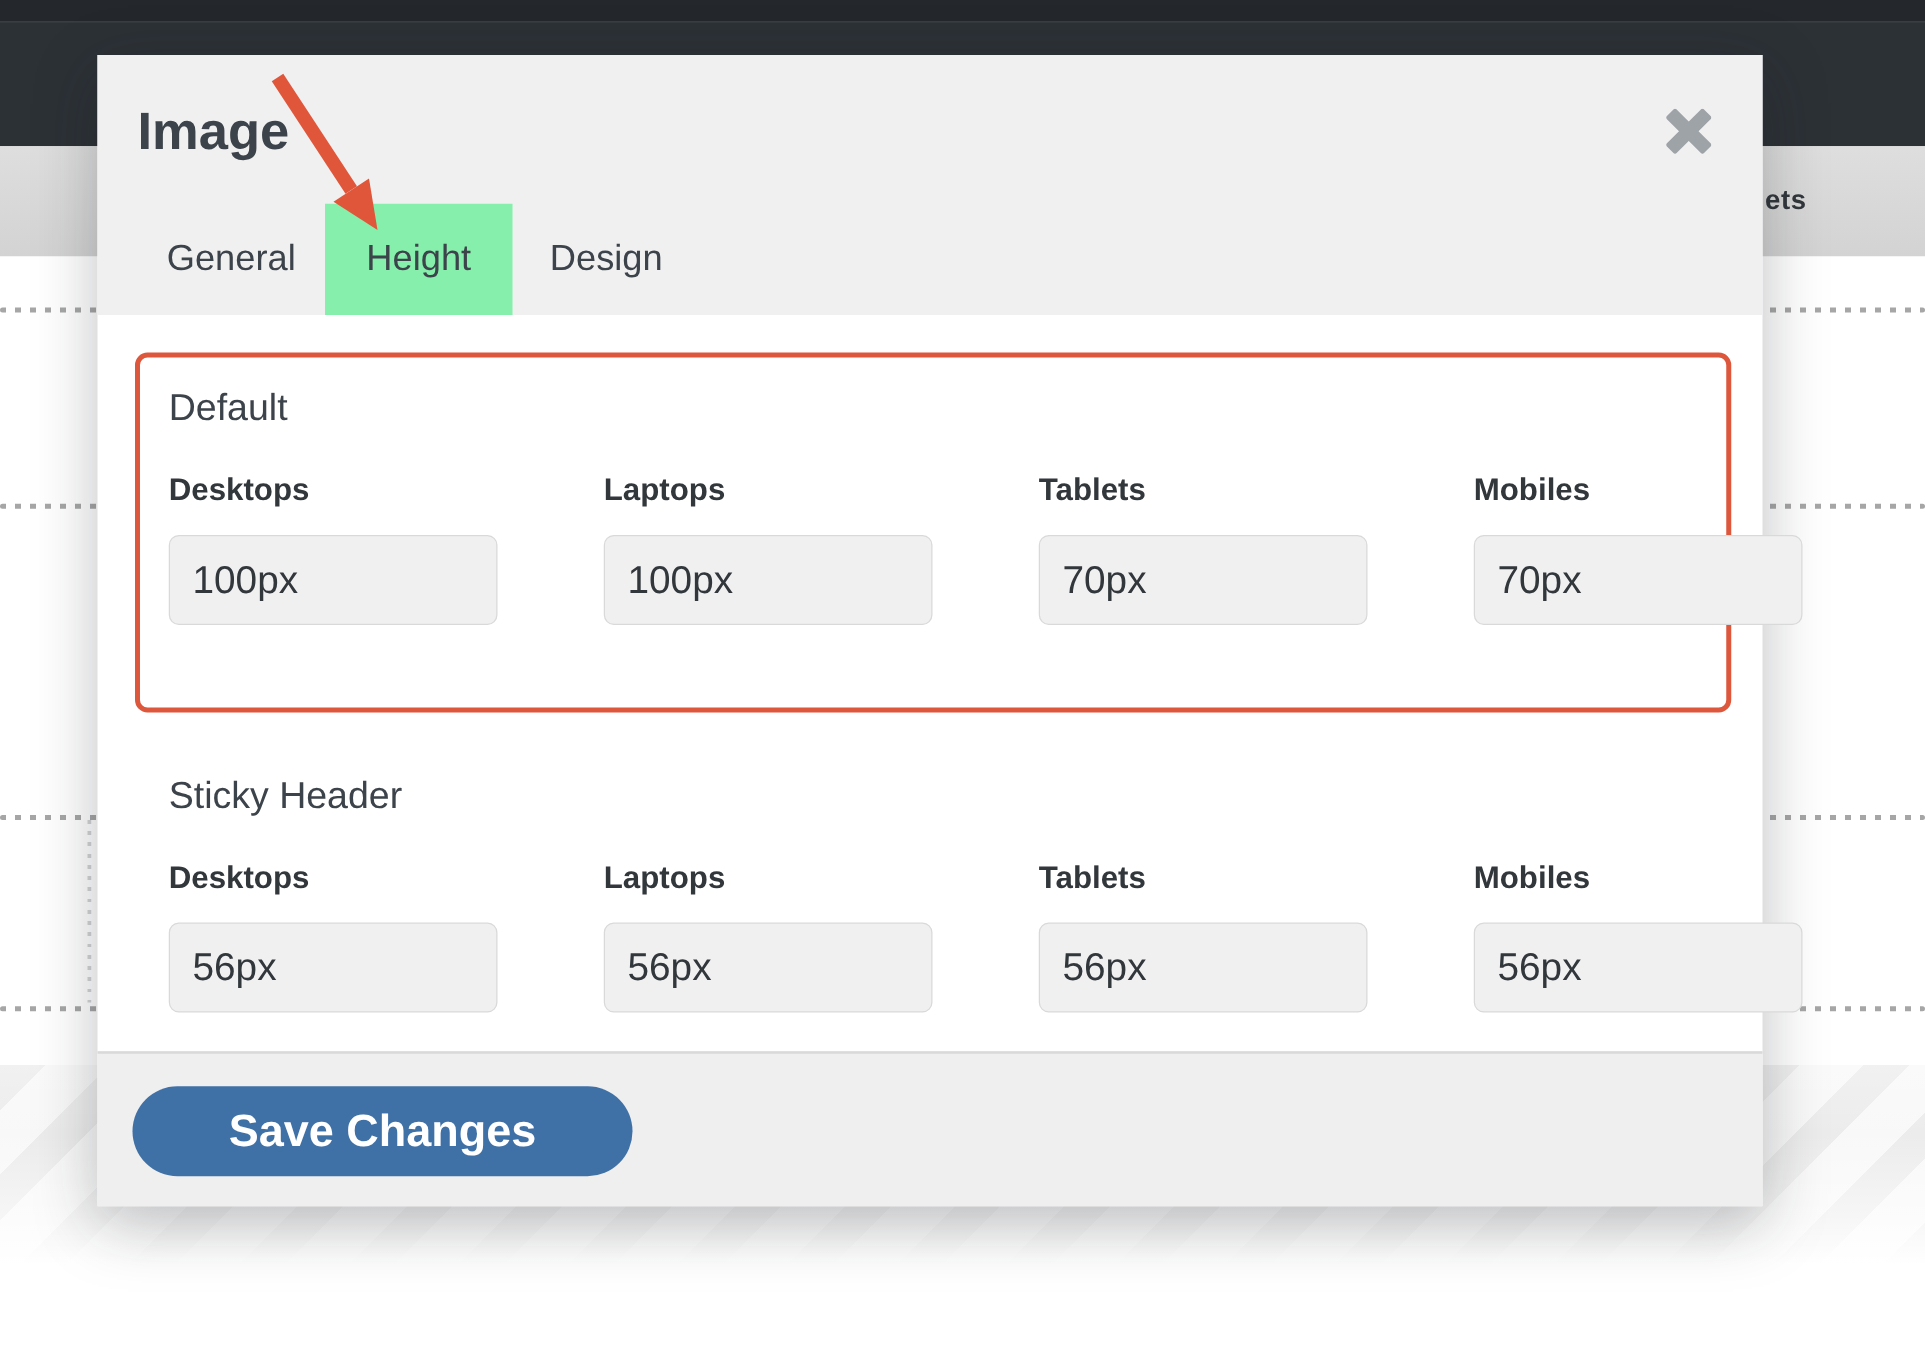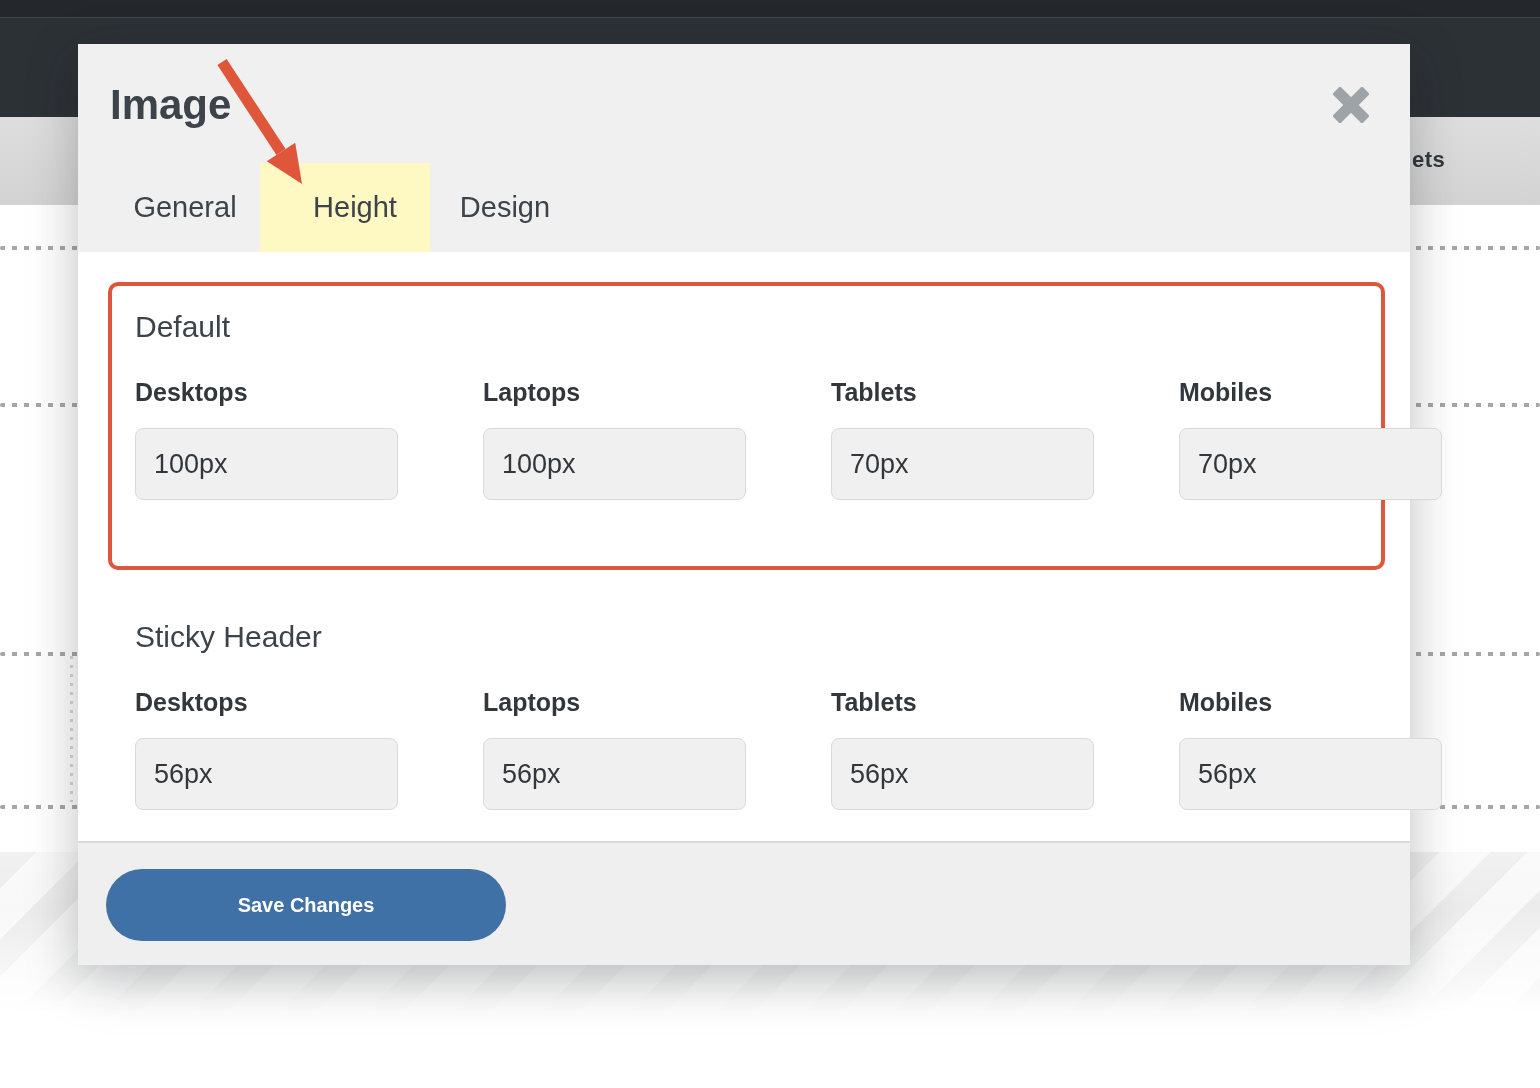--- a/index.html
+++ b/index.html
@@ -28,36 +28,36 @@
   .modal{position:absolute;left:78px;top:44px;width:1332px;height:921px;background:#ffffff;
     box-shadow:0 14px 48px rgba(25,30,35,.28);z-index:5;}
   .modal-header{position:relative;height:208px;background:#f0f0f1;}
   .modal-title{position:absolute;left:32px;top:38px;margin:0;font-size:42px;line-height:1.1;
     font-weight:700;color:#3c434a;}
   .close-btn{position:absolute;right:38px;top:40px;width:42px;height:42px;display:flex;
     align-items:center;justify-content:center;cursor:pointer;}
   .tabs{position:absolute;left:32px;bottom:0;display:flex;}
   .tab{width:150px;height:89px;display:flex;align-items:center;justify-content:center;
     font-size:29px;color:#3c434a;cursor:pointer;}
-  .tab.active{background:#fef9c3;padding-left:20px;}
+  .tab.active{background:#86efac;}
   .modal-body{position:relative;}
   .fieldset{box-sizing:border-box;margin:30px 25px 0 30px;width:1277px;
     border:4px solid #dd573c;border-radius:10px;padding:24px 0 66px 23px;}
   .section-title{font-size:30px;color:#3c434a;margin:0 0 34px 0;font-weight:400;}
   .grid{display:flex;gap:85px;}
   .field{width:263px;}
   .field-label{display:block;font-size:25px;font-weight:700;color:#32373c;margin-bottom:21px;}
   .field-input{display:block;box-sizing:border-box;width:263px;height:72px;
     background:#f0f0f1;border:1px solid #d9d9d9;border-radius:8px;
-    font-size:27px;color:#32373c;padding:0 18px;font-family:inherit;outline:none;}
+    font-size:31px;color:#32373c;padding:0 18px;font-family:inherit;outline:none;}
   .plain-section{margin:50px 25px 0 57px;}
   .modal-footer{position:absolute;left:0;bottom:0;width:100%;height:124px;background:#efeff0;
     border-top:2px solid #d9d9d9;box-sizing:border-box;}
   .save-btn{position:absolute;left:28px;top:26px;width:400px;height:72px;border-radius:40px;
-    background:#3f70a6;border:none;color:#ffffff;font-size:20px;font-weight:700;
+    background:#3f70a6;border:none;color:#ffffff;font-size:36px;font-weight:700;
     font-family:inherit;cursor:pointer;}
   .arrow-svg{position:absolute;left:200px;top:40px;z-index:9;pointer-events:none;}
 </style>
 </head>
 <body>
 
 <div class="topbar">
   <div class="topbar-upper"></div>
 </div>
 <div class="graybar">

